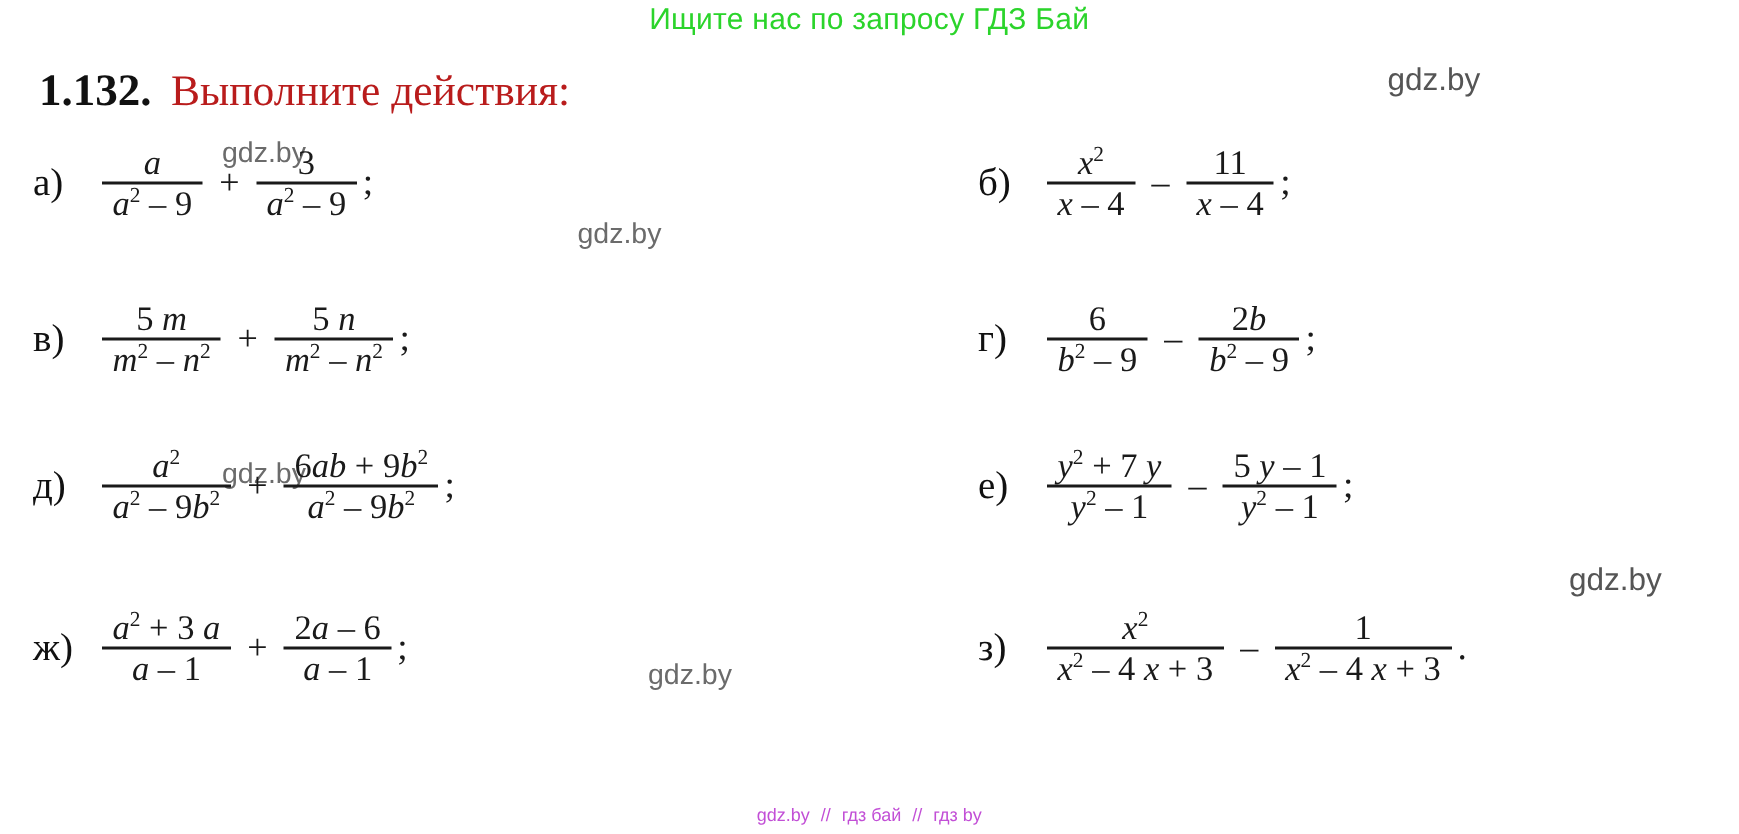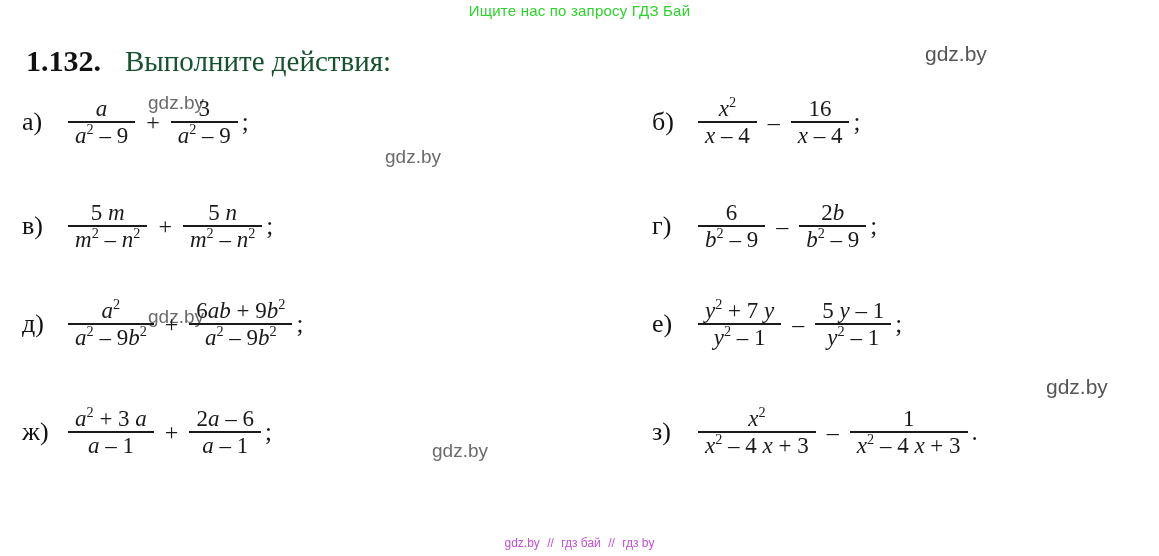--- a/index.html
+++ b/index.html
@@ -17,21 +17,21 @@
   }
 
   .top-banner {
     position: absolute;
     top: 2px;
     left: 0;
     width: 100%;
     text-align: center;
     color: #2bd42b;
     font-family: "Liberation Sans", sans-serif;
-    font-size: 15px;
+    font-size: 20px;
     letter-spacing: 0.2px;
   }
 
   .bottom-banner {
     position: absolute;
     bottom: 6px;
     left: 0;
     width: 100%;
     text-align: center;
     color: #c24fd6;
@@ -53,30 +53,30 @@
   .wm-4 { left: 148px; top: 306px; font-size: 19px; }
   .wm-5 { left: 1046px; top: 375px; font-size: 21px; color: #555; }
   .wm-6 { left: 432px; top: 440px; font-size: 19px; }
 
   .title-row {
     position: absolute;
     left: 26px;
     top: 44px;
     display: flex;
     align-items: flex-end;
-    gap: 24px;
+    gap: 13px;
   }
   .title-num {
     font-weight: bold;
     font-size: 30px;
     color: #111;
   }
   .title-text {
     font-size: 29px;
-    color: #14532d;
+    color: #b91c1c;
   }
 
   .grid {
     position: absolute;
     left: 0;
     top: 96px;
     width: 1159px;
   }
   .row {
     display: flex;
@@ -185,21 +185,21 @@
     <div class="col col-right">
       <span class="label">б)</span>
       <span class="expr">
         <span class="frac">
           <span class="num"><i class="v">x</i><sup class="en">2</sup></span>
           <span class="bar"></span>
           <span class="den"><i class="v">x</i>&nbsp;–&nbsp;4</span>
         </span>
         <span class="op">–</span>
         <span class="frac">
-          <span class="num">16</span>
+          <span class="num">11</span>
           <span class="bar"></span>
           <span class="den"><i class="v">x</i>&nbsp;–&nbsp;4</span>
         </span>
         <span class="term">;</span>
       </span>
     </div>
   </div>
 
   <div class="row row-b">
     <div class="col col-left">

